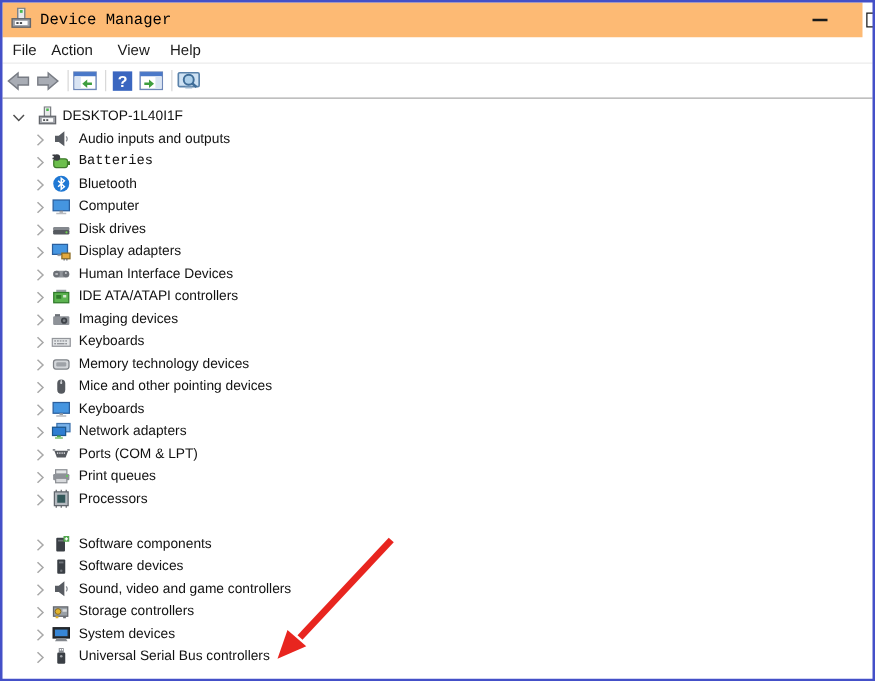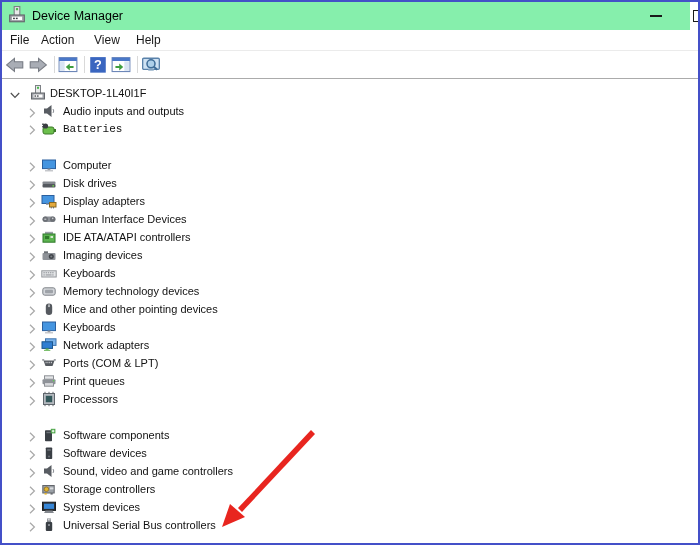--- a/index.html
+++ b/index.html
@@ -9,21 +9,21 @@
   .window {
     position:relative; width:700px; height:545px;
     background:#fff; overflow:hidden;
   }
   .window-border {
     position:absolute; inset:0; border:2px solid #4450c8;
     pointer-events:none; z-index:100;
   }
 
   
-  .titlebar { position:absolute; left:2px; top:2px; right:10px; height:28px; background:#86efac; }
+  .titlebar { position:absolute; left:2px; top:2px; right:10px; height:28px; background:#fdba74;font-family:Liberation Mono, monospace; }
   .title-icon { position:absolute; left:6px; top:4px; width:18px; height:18px; }
   .title-text {
     position:absolute; left:30px; top:0; height:28px; line-height:28px;
     font-size:12.5px; color:#000;
   }
   .btn-min {
     position:absolute; left:648px; top:13px; width:12px; height:2px;
     background:#1a1a1a; z-index:5;
   }
   .btn-max {
@@ -181,20 +181,30 @@
           </svg></span>
         <span class="ticon"><svg viewBox="0 0 16 16">
             <rect x="2" y="6" width="11" height="7" rx="2" fill="#6cbf4c" stroke="#3d7a2a" stroke-width="1"></rect>
             <rect x="13" y="8" width="2" height="3" fill="#3d7a2a"></rect>
             <circle cx="4.5" cy="5" r="2.6" fill="#3a3d42"></circle>
             <rect x="1" y="2.6" width="2" height="1.2" fill="#3a3d42"></rect>
             <rect x="1" y="5.2" width="2" height="1.2" fill="#3a3d42"></rect>
           </svg></span>
         <span class="tlabel">Batteries</span>
       </div>
+      <div class="tree-row child" style="top: 58px;">
+        <span class="chev"><svg viewBox="0 0 12 12">
+            <path d="M4 1.8 L8.4 6 L4 10.2" fill="none" stroke="#a8a8a8" stroke-width="1.2"></path>
+          </svg></span>
+        <span class="ticon"><svg viewBox="0 0 16 16">
+            <circle cx="8" cy="8" r="6.4" fill="#1f78d4"></circle>
+            <path d="M5.5 5.6 L10.5 10.4 L8 12.4 V3.6 L10.5 5.6 L5.5 10.4" fill="none" stroke="#fff" stroke-width="1.2"></path>
+          </svg></span>
+        <span class="tlabel">Bluetooth</span>
+      </div>
       <div class="tree-row child" style="top: 76px;">
         <span class="chev"><svg viewBox="0 0 12 12">
             <path d="M4 1.8 L8.4 6 L4 10.2" fill="none" stroke="#a8a8a8" stroke-width="1.2"></path>
           </svg></span>
         <span class="ticon"><svg viewBox="0 0 16 16">
             <rect x="1.5" y="3" width="13" height="8.6" fill="#4595e0" stroke="#2a5f9e" stroke-width="1"></rect>
             <rect x="6.6" y="11.6" width="2.8" height="1.6" fill="#9a9da2"></rect>
             <rect x="4" y="13.2" width="8" height="1.2" fill="#b8bbc0"></rect>
           </svg></span>
         <span class="tlabel">Computer</span>

